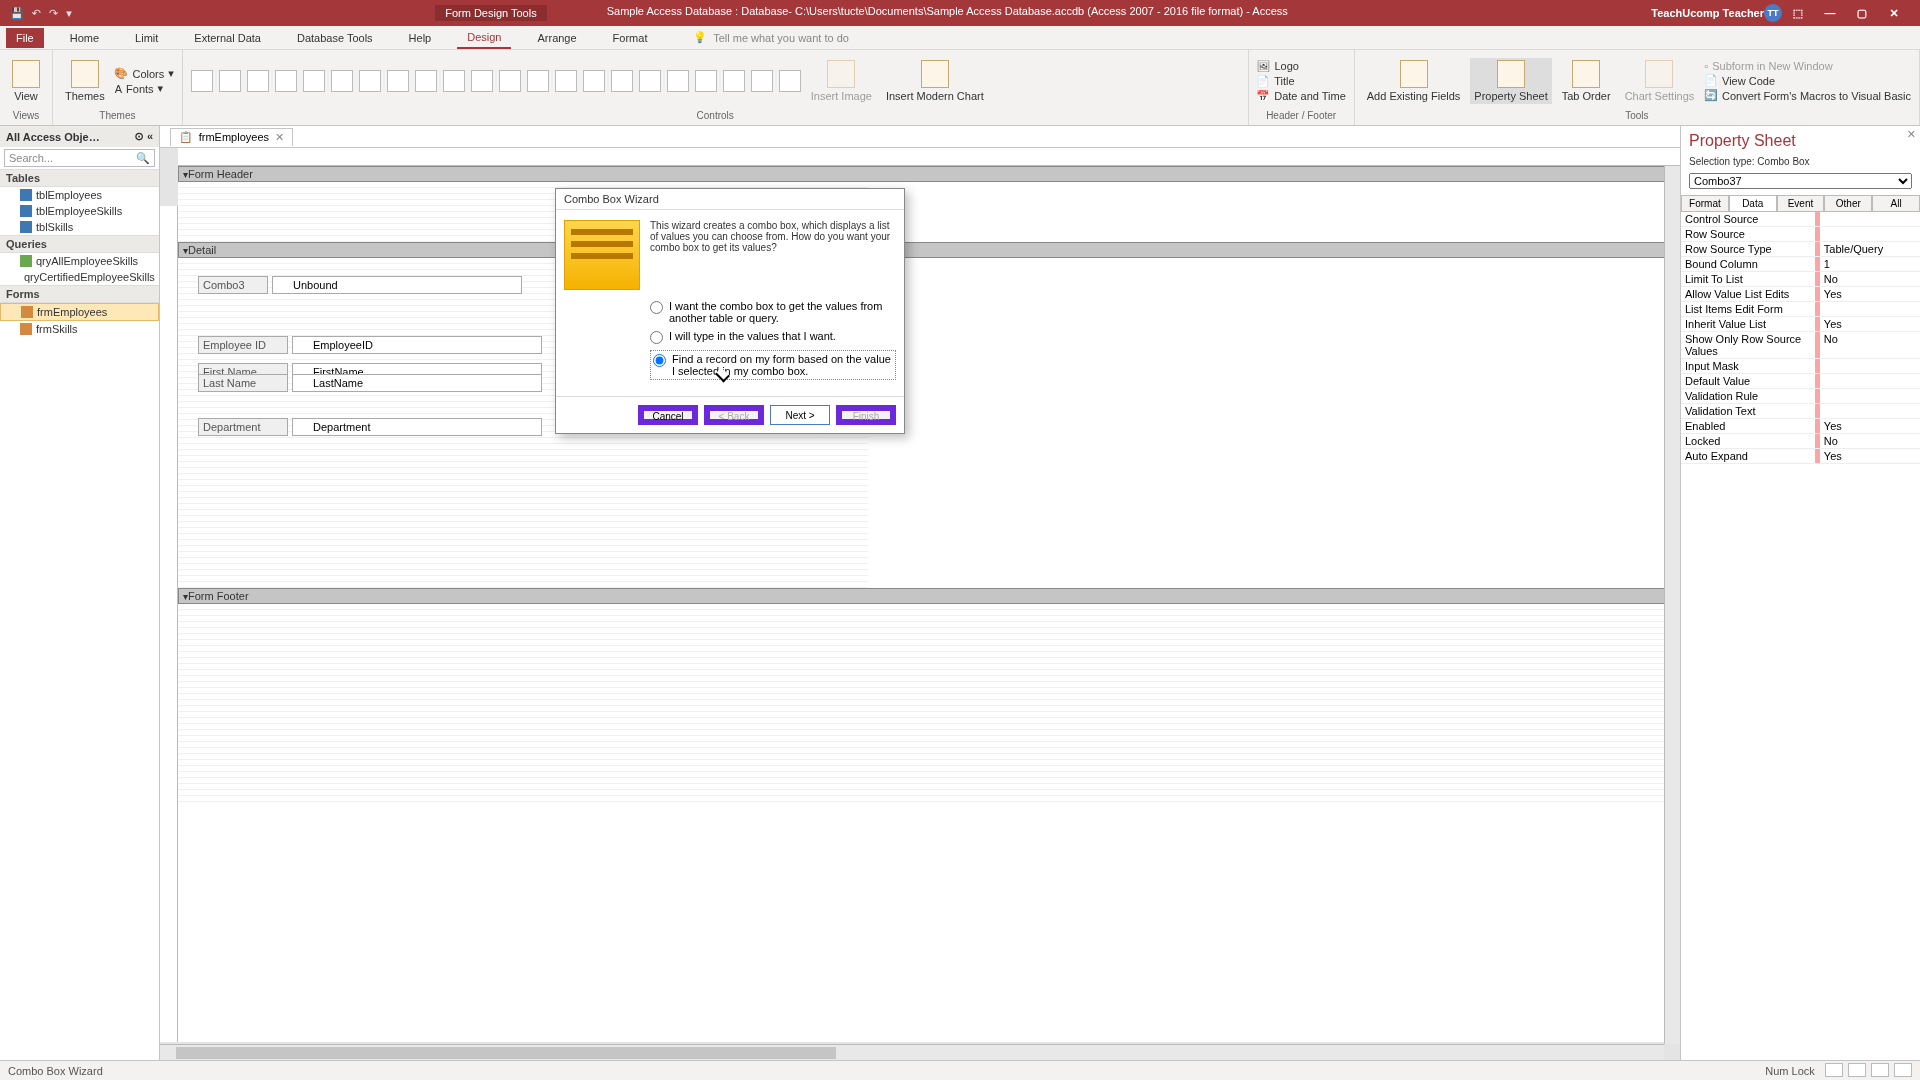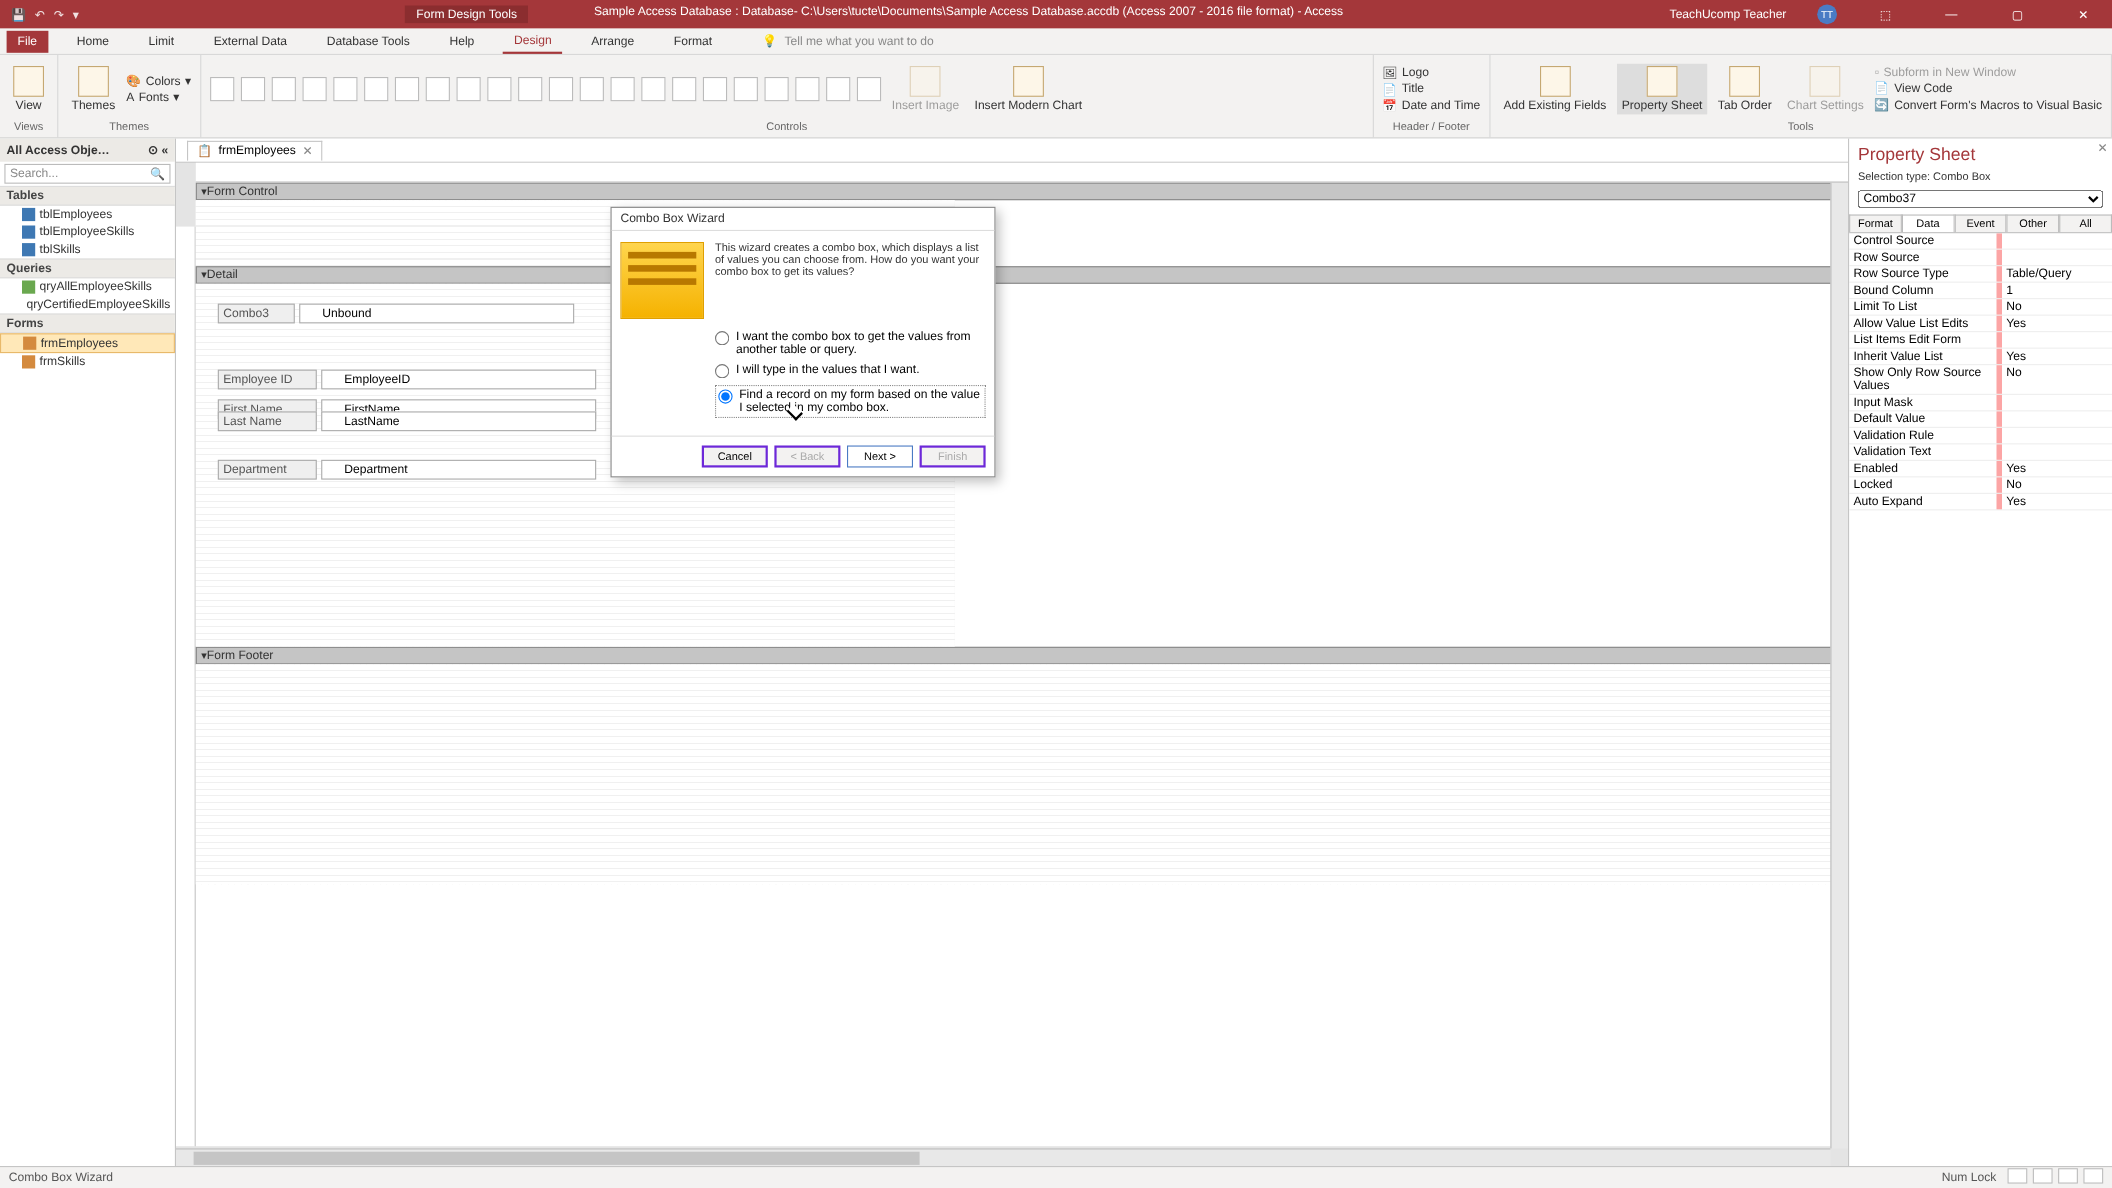--- a/index.html
+++ b/index.html
@@ -5,21 +5,21 @@
 * { margin: 0; padding: 0; box-sizing: border-box; font-family: "Segoe UI", Tahoma, sans-serif; font-size: 11px; }
 body { background: #fff; overflow: hidden; width: 1920px; height: 1080px; position: relative; }
 
 
 .titlebar { height: 26px; background: #a4373a; color: #fff; display: flex; align-items: center; padding: 0 4px; }
 .titlebar .qat { display: flex; gap: 8px; align-items: center; padding-left: 6px; }
 .titlebar .qat span { opacity: .85; }
 .titlebar .center { flex: 1; display: flex; align-items: flex-start; justify-content: center; gap: 60px; }
 .titlebar .tools-tab { background: #8b2d2f; padding: 2px 10px; }
 .titlebar .doc-title { font-size: 11px; }
-.titlebar .right { display: flex; align-items: center; gap: 28px; padding-right: 6px; }
+.titlebar .right { display: flex; align-items: center; gap: 0; padding-right: 6px; font-weight: bold; }
 .titlebar .avatar { width: 18px; height: 18px; border-radius: 50%; background: #4a7bc4; display: inline-flex; align-items: center; justify-content: center; font-size: 9px; }
 .titlebar .winbtn { width: 32px; text-align: center; }
 
 
 .menutabs { height: 24px; background: #f3f2f1; border-bottom: 1px solid #d8d8d8; display: flex; align-items: center; padding-left: 6px; gap: 16px; }
 .menutabs .tab { padding: 4px 10px; color: #333; cursor: pointer; }
 .menutabs .tab.file { background: #a4373a; color: #fff; }
 .menutabs .tab.active { color: #a4373a; border-bottom: 2px solid #a4373a; }
 .menutabs .search { margin-left: 20px; display: flex; align-items: center; gap: 6px; color: #888; }
 
@@ -91,21 +91,21 @@
 .wizard .titlebar2 { padding: 4px 8px; font-size: 11px; color: #333; border-bottom: 1px solid #ddd; }
 .wizard .body { display: flex; padding: 10px 8px; gap: 10px; }
 .wizard .img { width: 76px; height: 70px; background: linear-gradient(#ffd54d,#f5b200); border: 1px solid #e0a000; position: relative; }
 .wizard .img::before { content:""; position:absolute; left:6px; top:8px; right:6px; height:6px; background:#b87800; box-shadow: 0 12px 0 #b87800, 0 24px 0 #b87800; }
 .wizard .text { flex: 1; font-size: 10px; color: #333; }
 .wizard .opts { padding: 0 8px 10px 94px; font-size: 10px; }
 .wizard .opt { display: flex; gap: 6px; margin-bottom: 6px; align-items: flex-start; }
 .wizard .opt input { margin-top: 1px; }
 .wizard .opt.sel { border: 1px dotted #888; padding: 2px; }
 .wizard .btns { border-top: 1px solid #ddd; padding: 8px; display: flex; justify-content: flex-end; gap: 6px; }
-.wizard .btn { width: 60px; height: 20px; font-size: 10px; border: 2px solid #6d28d9; background: #f3f2f1; }
+.wizard .btn { width: 60px; height: 20px; font-size: 10px; border: 6px solid #6d28d9; background: #f3f2f1; }
 .wizard .btn.primary { border: 1px solid #4a7bc4; background: #fff; }
 .wizard .btn:disabled { color: #aaa; }
 
 
 .statusbar { height: 20px; background: #f3f2f1; border-top: 1px solid #c5c5c5; display: flex; align-items: center; justify-content: space-between; padding: 0 8px; font-size: 10px; color: #555; }
 .statusbar .views span { width: 18px; height: 14px; border: 1px solid #bbb; display: inline-block; margin-left: 2px; background: #fff; }
 
 
 .cursor { position: absolute; left: 716px; top: 368px; width: 12px; height: 16px; z-index: 60; }
 .cursor::before { content:""; position:absolute; border-left: 2px solid #000; border-bottom: 2px solid #000; width: 7px; height: 10px; transform: rotate(-45deg); left: 2px; top: 1px; background: #fff; }
@@ -282,21 +282,21 @@
       <div class="doctab">
         <span>📋</span>
         <span>frmEmployees</span>
         <span class="close">✕</span>
       </div>
     </div>
     <div class="ruler-h"></div>
     <div class="canvas-wrap">
       <div class="ruler-v"></div>
       <div class="canvas">
-        <div class="section-band">▾ <span>Form Control</span></div>
+        <div class="section-band">▾ <span>Form Header</span></div>
         <div class="section-body section-hdr" style="width:690px"></div>
         <div class="section-band">▾ <span>Detail</span></div>
         <div class="section-body section-detail" style="width:690px">
           <div class="combo-field">
             <div class="fld-label" style="width:70px">Combo3</div>
             <div class="fld-ctrl">Unbound</div>
           </div>
           <div id="form-fields">
               <div class="fld" style="left: 20px; top: 78px;">
                 <div class="fld-label">Employee ID</div>

